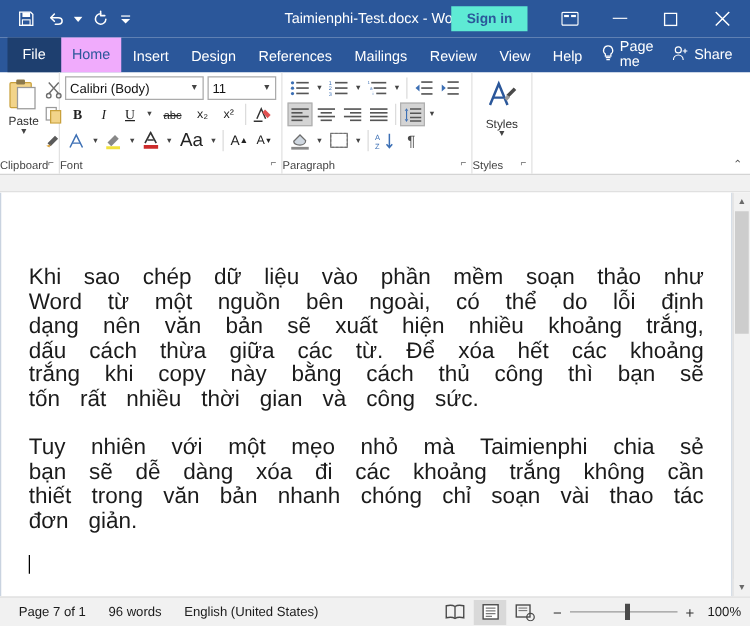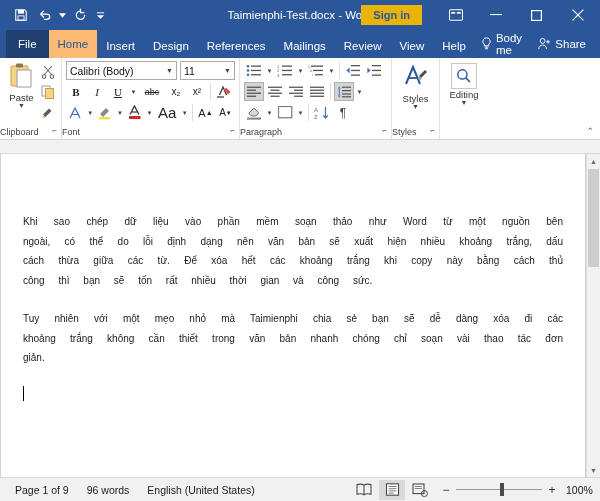--- a/index.html
+++ b/index.html
@@ -21,39 +21,39 @@
     width: 22px; height: 22px; display: flex; align-items: center; justify-content: center;
     color: #fff;
   }
   .qat-btn svg { display: block; }
   .win-title {
     position: absolute; left: 0; right: 0; text-align: center;
     font-size: 11.5px; color: #fff; pointer-events: none; line-height: 30px;
   }
   .title-right { margin-left: auto; display: flex; align-items: center; height: 30px; z-index: 2; }
   .signin {
-    background: #eab308; color: #2b579a; font-size: 11px; font-weight: bold;
+    background: #5eead4; color: #2b579a; font-size: 11px; font-weight: bold;
     padding: 3px 12px; margin-right: 14px; line-height: 14px;
   }
   .wbtn {
     width: 40px; height: 30px; display: flex; align-items: center; justify-content: center;
     color: #fff;
   }
   .wbtn.close-btn { width: 44px; }
 
   
   .tabbar {
     height: 28px; background: #2b579a; display: flex; align-items: flex-end; flex: none;
     padding-left: 6px; position: relative;
   }
   .tab {
     font-size: 11.5px; color: #fff; padding: 0 9px; height: 24px; line-height: 24px;
     white-space: nowrap;
   }
-  .tab.active { background: #fdba74; color: #2b579a; height: 28px; line-height: 28px; }
+  .tab.active { background: #f0abfc; color: #2b579a; height: 28px; line-height: 28px; }
   .tab.file { background: #1e3f6f; color: #fff; height: 28px; line-height: 28px; padding: 0 12px; }
   .tabbar-right { margin-left: auto; display: flex; align-items: center; height: 28px; padding-right: 8px; gap: 3px; }
   .tellme, .sharebtn {
     font-size: 11.5px; color: #fff; display: flex; align-items: center; gap: 4px; padding: 0 6px;
   }
 
   
   .ribbon {
     height: 82px; background: #fff; border-bottom: 1px solid #d4d4d4;
     display: flex; flex: none; position: relative; align-items: stretch;
@@ -62,21 +62,21 @@
   .rgroup-body { flex: 1; display: flex; align-items: flex-start; padding: 3px 4px 0 4px; }
   .rgroup-label {
     height: 14px; font-size: 9px; color: #444; text-align: left; line-height: 14px;
     position: relative;
   }
   .dialog-launcher {
     position: absolute; right: 4px; bottom: 1px; font-size: 8px; color: #666;
   }
 
   
-  .g-clipboard { width: 62px; }
+  .g-clipboard { width: 48px; }
   .paste-col { display: flex; flex-direction: column; align-items: center; width: 38px; }
   .paste-ico { width: 30px; height: 30px; }
   .paste-lbl { font-size: 9.5px; color: #333; margin-top: 1px; }
   .caret-sm { font-size: 7px; color: #444; line-height: 6px; }
   .clip-side { display: flex; flex-direction: column; gap: 2px; padding-top: 2px; }
   .clip-side div { width: 18px; height: 18px; display: flex; align-items: center; justify-content: center; }
 
   
   .g-font { width: 178px; }
   .fcol { display: flex; flex-direction: column; gap: 2px; width: 100%; }
@@ -118,21 +118,21 @@
     position: relative;
   }
 
   
   .docarea { flex: 1; background: #fff; position: relative; overflow: hidden; display: flex; }
   .page {
     flex: 1; background: #fff; border-left: 1px solid #c9d3e0; border-right: 1px solid #c9d3e0;
     position: relative; padding: 58px 22px 0 22px;
   }
   .para {
-    font-size: 10px; color: #1b1b1b; line-height: 19.5px;
+    font-size: 18px; color: #1b1b1b; line-height: 19.5px;
     text-align: justify; text-align-last: left;
     word-spacing: 11px;
     font-family: "Liberation Sans", sans-serif;
   }
   .para + .para { margin-top: 19px; }
   .caret-line {
     width: 1px; height: 15px; background: #000; margin-top: 18px;
   }
 
   
@@ -242,21 +242,21 @@
     <div class="tab">Help</div>
     <div class="tabbar-right">
       <div class="tellme">
         <span>
           <svg width="11" height="13" viewBox="0 0 11 13">
               <path d="M5.5 0.8a3.6 3.6 0 0 0-2.2 6.5v1.5h4.4V7.3A3.6 3.6 0 0 0 5.5 0.8z" fill="none" stroke="#fff" stroke-width="1"></path>
               <rect x="3.6" y="9.6" width="3.8" height="1" fill="#fff"></rect>
               <rect x="4.1" y="11.2" width="2.8" height="1" fill="#fff"></rect>
             </svg>
         </span>
-        <span>Body me</span>
+        <span>Page me</span>
       </div>
       <div class="sharebtn">
         <span>
           <svg width="13" height="13" viewBox="0 0 14 14">
               <circle cx="5" cy="4.2" r="2.6" fill="none" stroke="#fff" stroke-width="1"></circle>
               <path d="M0.8 13c0-2.6 1.9-4.4 4.2-4.4s4.2 1.8 4.2 4.4" fill="none" stroke="#fff" stroke-width="1"></path>
               <path d="M10.8 3.2v4M8.8 5.2h4" stroke="#fff" stroke-width="1"></path>
             </svg>
         </span>
         <span>Share</span>
@@ -522,37 +522,20 @@
           <span class="bigbtn-lbl">Styles</span>
           <span class="caret-sm">▼</span>
         </div>
       </div>
       <div class="rgroup-label">
         <span>Styles</span>
         <span class="dialog-launcher">⌐</span>
       </div>
     </div>
 
-    <div class="rgroup g-editing" style="border-right:none">
-      <div class="rgroup-body">
-        <div class="bigbtn">
-          <span class="ed-box">
-            <svg width="16" height="16" viewBox="0 0 16 16">
-                <circle cx="6.4" cy="6.4" r="4.6" fill="none" stroke="#2b579a" stroke-width="1.4"></circle>
-                <path d="M9.9 9.9 14 14" stroke="#2b579a" stroke-width="1.6"></path>
-              </svg>
-          </span>
-          <span class="bigbtn-lbl">Editing</span>
-          <span class="caret-sm">▼</span>
-        </div>
-      </div>
-      <div class="rgroup-label">
-        <span></span>
-      </div>
-    </div>
 
     <div class="collapse-ribbon">⌃</div>
   </div>
 
   <div class="ruler"></div>
 
   <div class="docarea">
     <div class="page">
       <p class="para">Khi sao chép dữ liệu vào phần mềm soạn thảo như Word từ một nguồn bên ngoài, có thể do lỗi định dạng nên văn bản sẽ xuất hiện nhiều khoảng trắng, dấu cách thừa giữa các từ. Để xóa hết các khoảng trắng khi copy này bằng cách thủ công thì bạn sẽ tốn rất nhiều thời gian và công sức.</p>
       <p class="para">Tuy nhiên với một mẹo nhỏ mà Taimienphi chia sẻ bạn sẽ dễ dàng xóa đi các khoảng trắng không cần thiết trong văn bản nhanh chóng chỉ soạn vài thao tác đơn giản.</p>
@@ -561,21 +544,21 @@
     </div>
 
     <div class="vscroll">
       <div class="vs-arrow">▲</div>
       <div class="vs-thumb"></div>
       <div class="vs-arrow bottom">▼</div>
     </div>
   </div>
 
   <div class="statusbar">
-    <div class="sb-item">Page 1 of 9</div>
+    <div class="sb-item">Page 7 of 1</div>
     <div class="sb-item">96 words</div>
     <div class="sb-item">English (United States)</div>
     <div class="sb-right">
       <div class="viewbtn">
         <svg width="16" height="13" viewBox="0 0 16 13">
             <path d="M8 2.2C6 0.8 3.4 1 1 1.6v9.6c2.4-0.6 5-0.8 7 0.6 2-1.4 4.6-1.2 7-0.6V1.6C12.6 1 10 0.8 8 2.2z" fill="none" stroke="#4a4a4a" stroke-width="1.1"></path>
             <path d="M8 2.6v9.2" stroke="#4a4a4a" stroke-width="1.1"></path>
           </svg>
       </div>
       <div class="viewbtn active">

